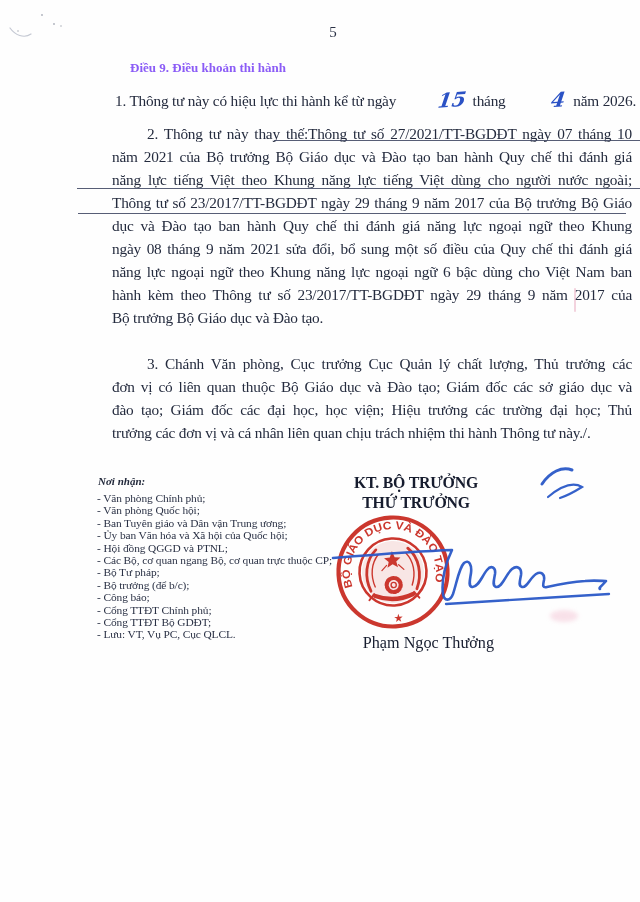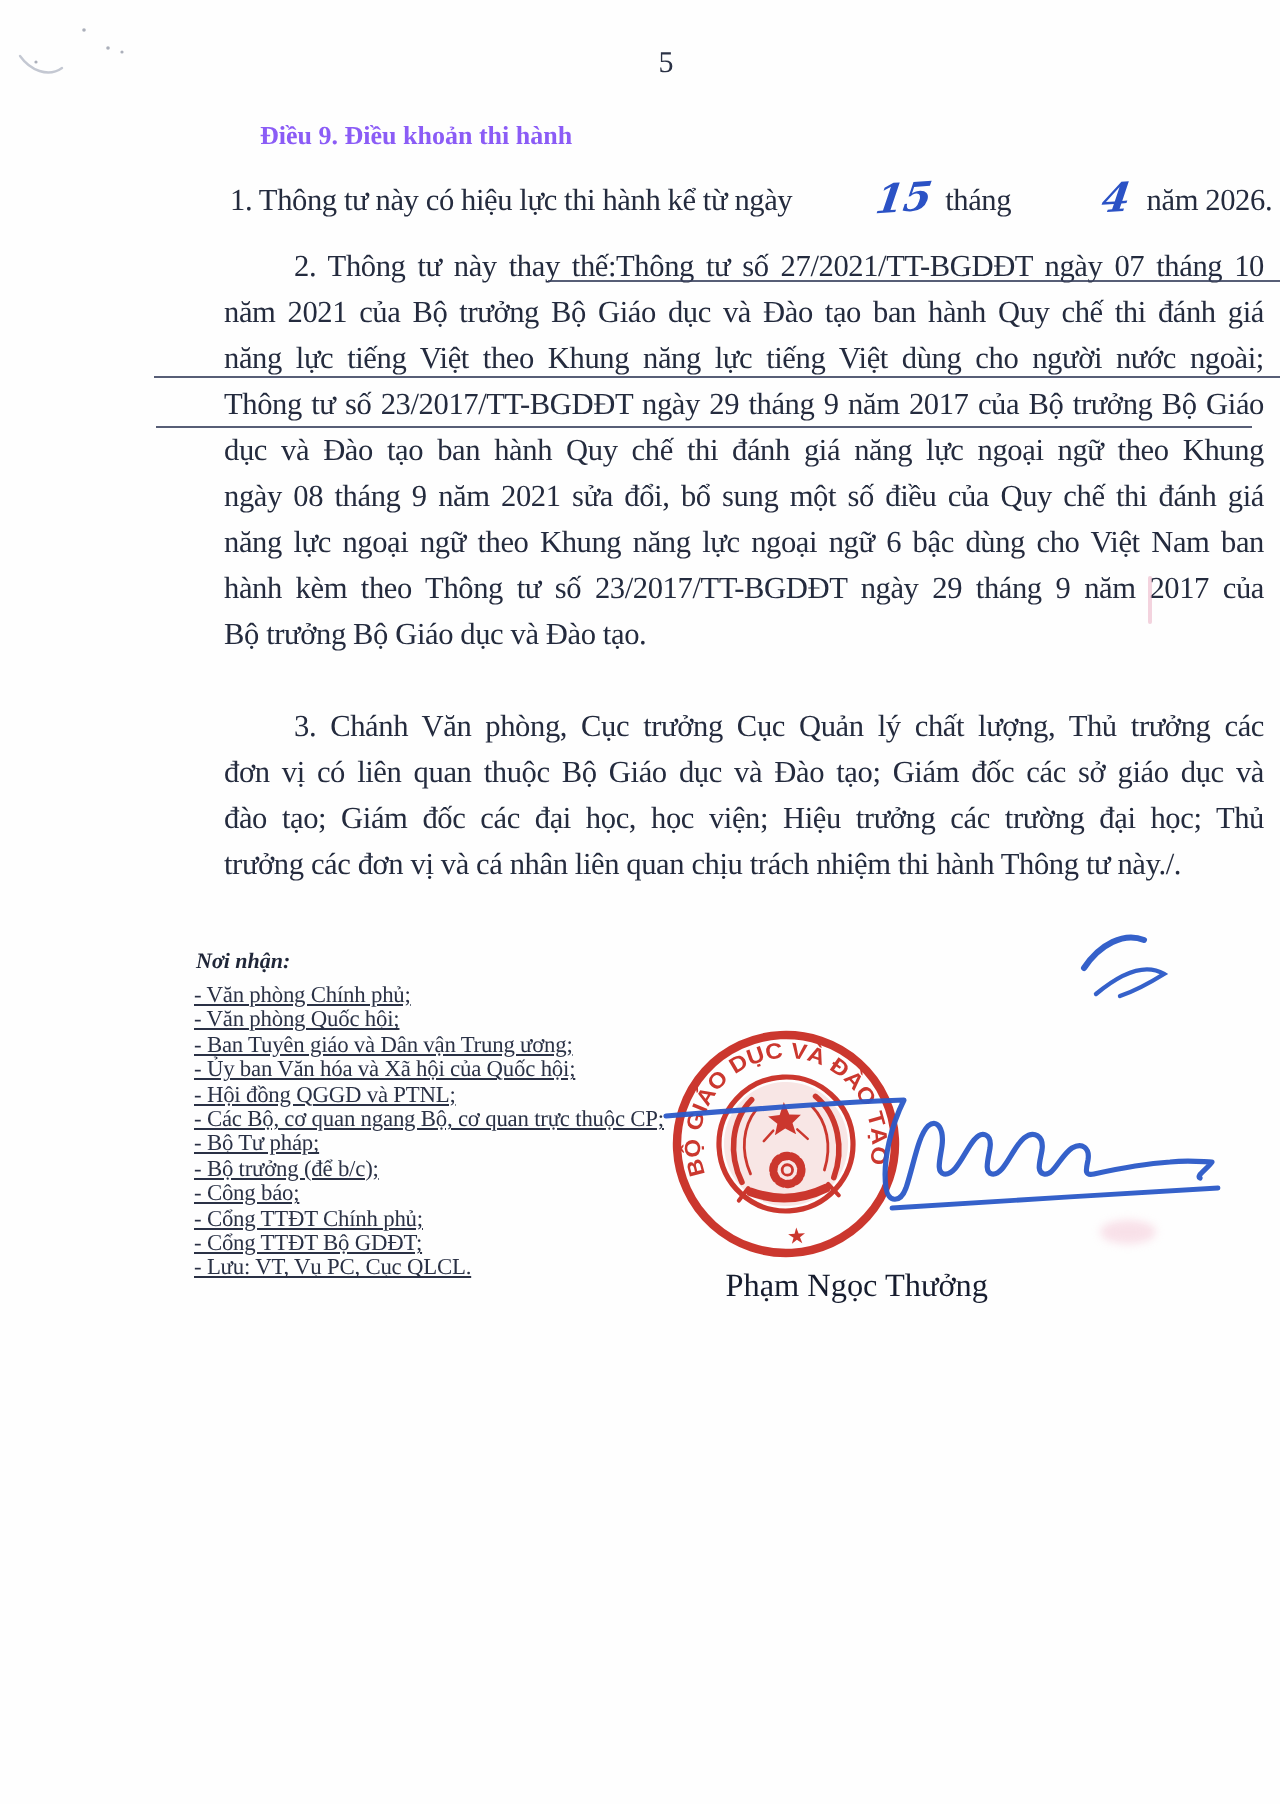--- a/index.html
+++ b/index.html
@@ -18,21 +18,21 @@
   }
   .hw.month{margin:0 9px 0 10px;}
   .bodyblock{left:80px;width:552px;font-size:15.3px;letter-spacing:-0.2px;}
   .bodyline{height:23px;line-height:23px;text-align:justify;text-align-last:justify;white-space:normal;margin-left:32px;}
   .bodyline.first{text-indent:35px;}
   .bodyline.lastline{text-align-last:left;}
   .rule{position:absolute;height:0;border-top:1.5px solid #39425e;opacity:.85;}
   .recipients-title{top:475px;left:98px;font-size:11px;font-weight:bold;font-style:italic;color:#1f2638;}
   .recipients-list{top:492px;left:97px;width:250px;list-style:none;margin:0;padding:0;
     font-size:11.4px;letter-spacing:-0.1px;color:#2a3145;}
-  .recipients-list li{line-height:12.4px;white-space:nowrap;text-decoration:underline;}
+  .recipients-list li{line-height:12.4px;white-space:nowrap;}
   .sig-titles{top:473px;left:338px;width:156px;text-align:center;font-weight:bold;
     font-size:15.8px;line-height:20px;color:#161c2e;letter-spacing:-0.2px;}
   .signer-name{top:634px;left:338px;width:156px;text-align:right;font-weight:normal;
     font-size:16.2px;color:#161c2e;}
   .overlay{position:absolute;left:0;top:0;width:640px;height:902px;pointer-events:none;}
   .artifact{position:absolute;pointer-events:none;}
   .artifact.pink-v{left:574px;top:288px;width:2px;height:24px;background:#eaafc2;opacity:.55;border-radius:2px;}
   .artifact.pink-smudge{left:550px;top:610px;width:28px;height:12px;background:#f3c4d4;opacity:.5;
     border-radius:50%;filter:blur(2px);}
 </style>
@@ -80,20 +80,24 @@
       <li>- Hội đồng QGGD và PTNL;</li>
       <li>- Các Bộ, cơ quan ngang Bộ, cơ quan trực thuộc CP;</li>
       <li>- Bộ Tư pháp;</li>
       <li>- Bộ trưởng (để b/c);</li>
       <li>- Công báo;</li>
       <li>- Cổng TTĐT Chính phủ;</li>
       <li>- Cổng TTĐT Bộ GDĐT;</li>
       <li>- Lưu: VT, Vụ PC, Cục QLCL.</li>
     </ul>
 
+  <div class="abs sig-titles">
+    <div>KT. BỘ TRƯỞNG</div>
+    <div>THỨ TRƯỞNG</div>
+  </div>
 
   <div class="abs signer-name">Phạm Ngọc Thưởng</div>
 
   <svg class="overlay" viewBox="0 0 640 902">
 
     <g stroke="#8b93a8" fill="none" opacity="0.5" stroke-width="1.2" stroke-linecap="round">
       <path d="M10,28 C15,35 24,39 31,34"></path>
       <circle cx="42" cy="15" r="0.9" fill="#5a6378" stroke="none"></circle>
       <circle cx="54" cy="24" r="0.9" fill="#5a6378" stroke="none"></circle>
       <circle cx="61" cy="26" r="0.8" fill="#5a6378" stroke="none"></circle>

